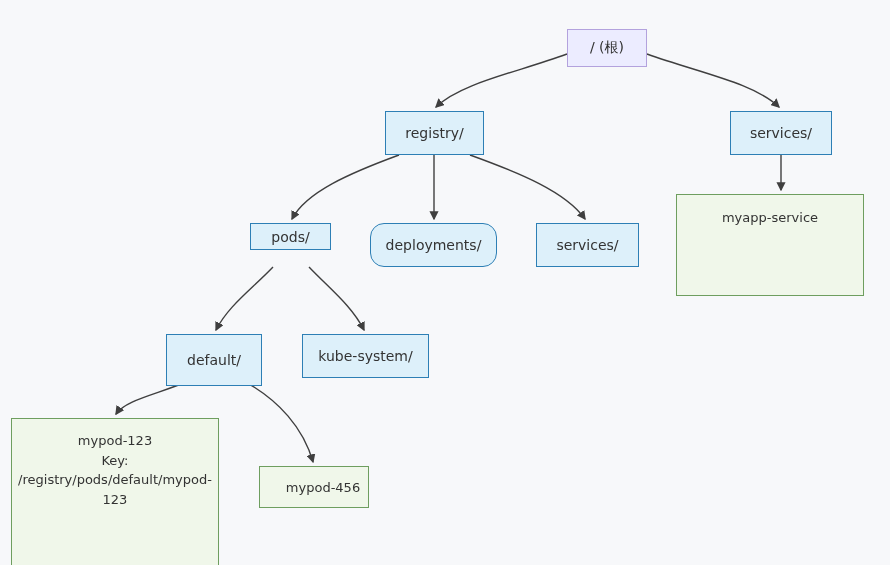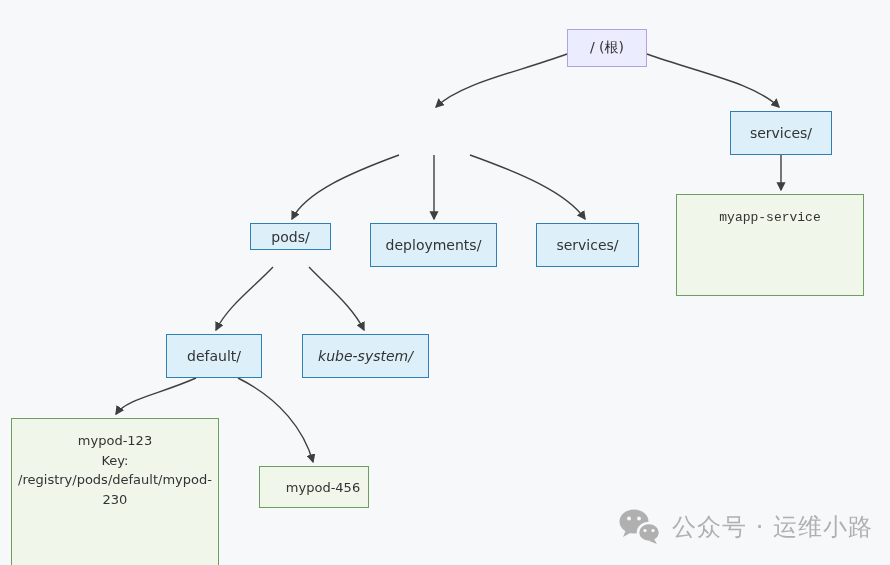--- a/index.html
+++ b/index.html
@@ -32,25 +32,25 @@
     text-align:center;
     font-size:13px;
     line-height:19px;
     white-space:normal;
   }
   .multi .ln{overflow-wrap:anywhere;}
   #n-root{left:567px;top:29px;width:80px;height:38px;}
   #n-registry{left:385px;top:111px;width:99px;height:44px;}
   #n-services-top{left:730px;top:111px;width:102px;height:44px;}
   #n-pods{left:250px;top:223px;width:81px;height:27px;text-align:right;}
-  #n-deployments{left:370px;top:223px;width:127px;height:44px;}
+  #n-deployments{left:370px;top:223px;width:127px;height:44px;border-radius:14px;}
   #n-services-mid{left:536px;top:223px;width:103px;height:44px;}
-  #n-myapp{left:676px;top:194px;width:188px;height:102px;padding:13px 14px;font-family:Liberation Mono, monospace;}
-  #n-default{left:166px;top:334px;width:96px;height:44px;}
-  #n-kube{left:302px;top:334px;width:127px;height:44px;font-style:italic;}
+  #n-myapp{left:676px;top:194px;width:188px;height:102px;padding:13px 14px;}
+  #n-default{left:166px;top:334px;width:96px;height:52px;}
+  #n-kube{left:302px;top:334px;width:127px;height:44px;}
   #n-mypod123{left:11px;top:418px;width:208px;height:177px;padding:12px 6px;line-height:19.5px;}
   #n-mypod456{left:259px;top:466px;width:110px;height:42px;font-size:13px;}
   .watermark{
     position:absolute;left:618px;top:508px;
     display:flex;align-items:center;gap:10px;
     color:#b0b0b0;
   }
   .watermark .wm-text{
     font-size:24px;
     letter-spacing:1px;
@@ -79,20 +79,23 @@
       <path d="M 309 267 C 330 289 352 306 364 330" marker-end="url(#arrow)"></path>
       <path d="M 196 378 C 160 394 126 399 116 414" marker-end="url(#arrow)"></path>
       <path d="M 238 378 C 280 399 304 430 313 462" marker-end="url(#arrow)"></path>
     </g>
   </svg>
 
   <div id="n-root" class="node purple">
     <span>/ (根)</span>
   </div>
 
+  <div id="n-registry" class="node blue">
+    <span>registry/</span>
+  </div>
 
   <div id="n-services-top" class="node blue">
     <span>services/</span>
   </div>
 
   <div id="n-pods" class="node blue">
     <span>pods/</span>
   </div>
 
   <div id="n-deployments" class="node blue">
@@ -110,40 +113,21 @@
   <div id="n-default" class="node blue">
     <span>default/</span>
   </div>
 
   <div id="n-kube" class="node blue">
     <span>kube-system/</span>
   </div>
 
   <div id="n-mypod123" class="node green multi">
     <div class="ln">mypod-123</div>
-    <div class="ln">Key: /registry/pods/default/mypod-230</div>
+    <div class="ln">Key: /registry/pods/default/mypod-123</div>
   </div>
 
   <div id="n-mypod456" class="node green">
     <span>mypod-456</span>
   </div>
 
-  <div class="watermark">
-    <svg width="44" height="37" viewBox="0 0 44 37">
-      <g fill="#b0b0b0">
-        <ellipse cx="16" cy="13.5" rx="14.5" ry="12"></ellipse>
-        <path d="M 8 22 L 5 29 L 14 24 Z"></path>
-        <ellipse cx="31" cy="24.5" rx="11" ry="9.5" stroke="#f7f8fa" stroke-width="2.5"></ellipse>
-        <path d="M 36 31 L 39 36 L 31 33 Z"></path>
-      </g>
-      <g fill="#f7f8fa">
-        <circle cx="11" cy="10.5" r="1.9"></circle>
-        <circle cx="21" cy="10.5" r="1.9"></circle>
-      </g>
-      <g fill="#ffffff">
-        <circle cx="27" cy="22.5" r="1.6"></circle>
-        <circle cx="35" cy="22.5" r="1.6"></circle>
-      </g>
-    </svg>
-    <span class="wm-text">公众号 · 运维小路</span>
-  </div>
 
 </div>
 
 </body></html>

